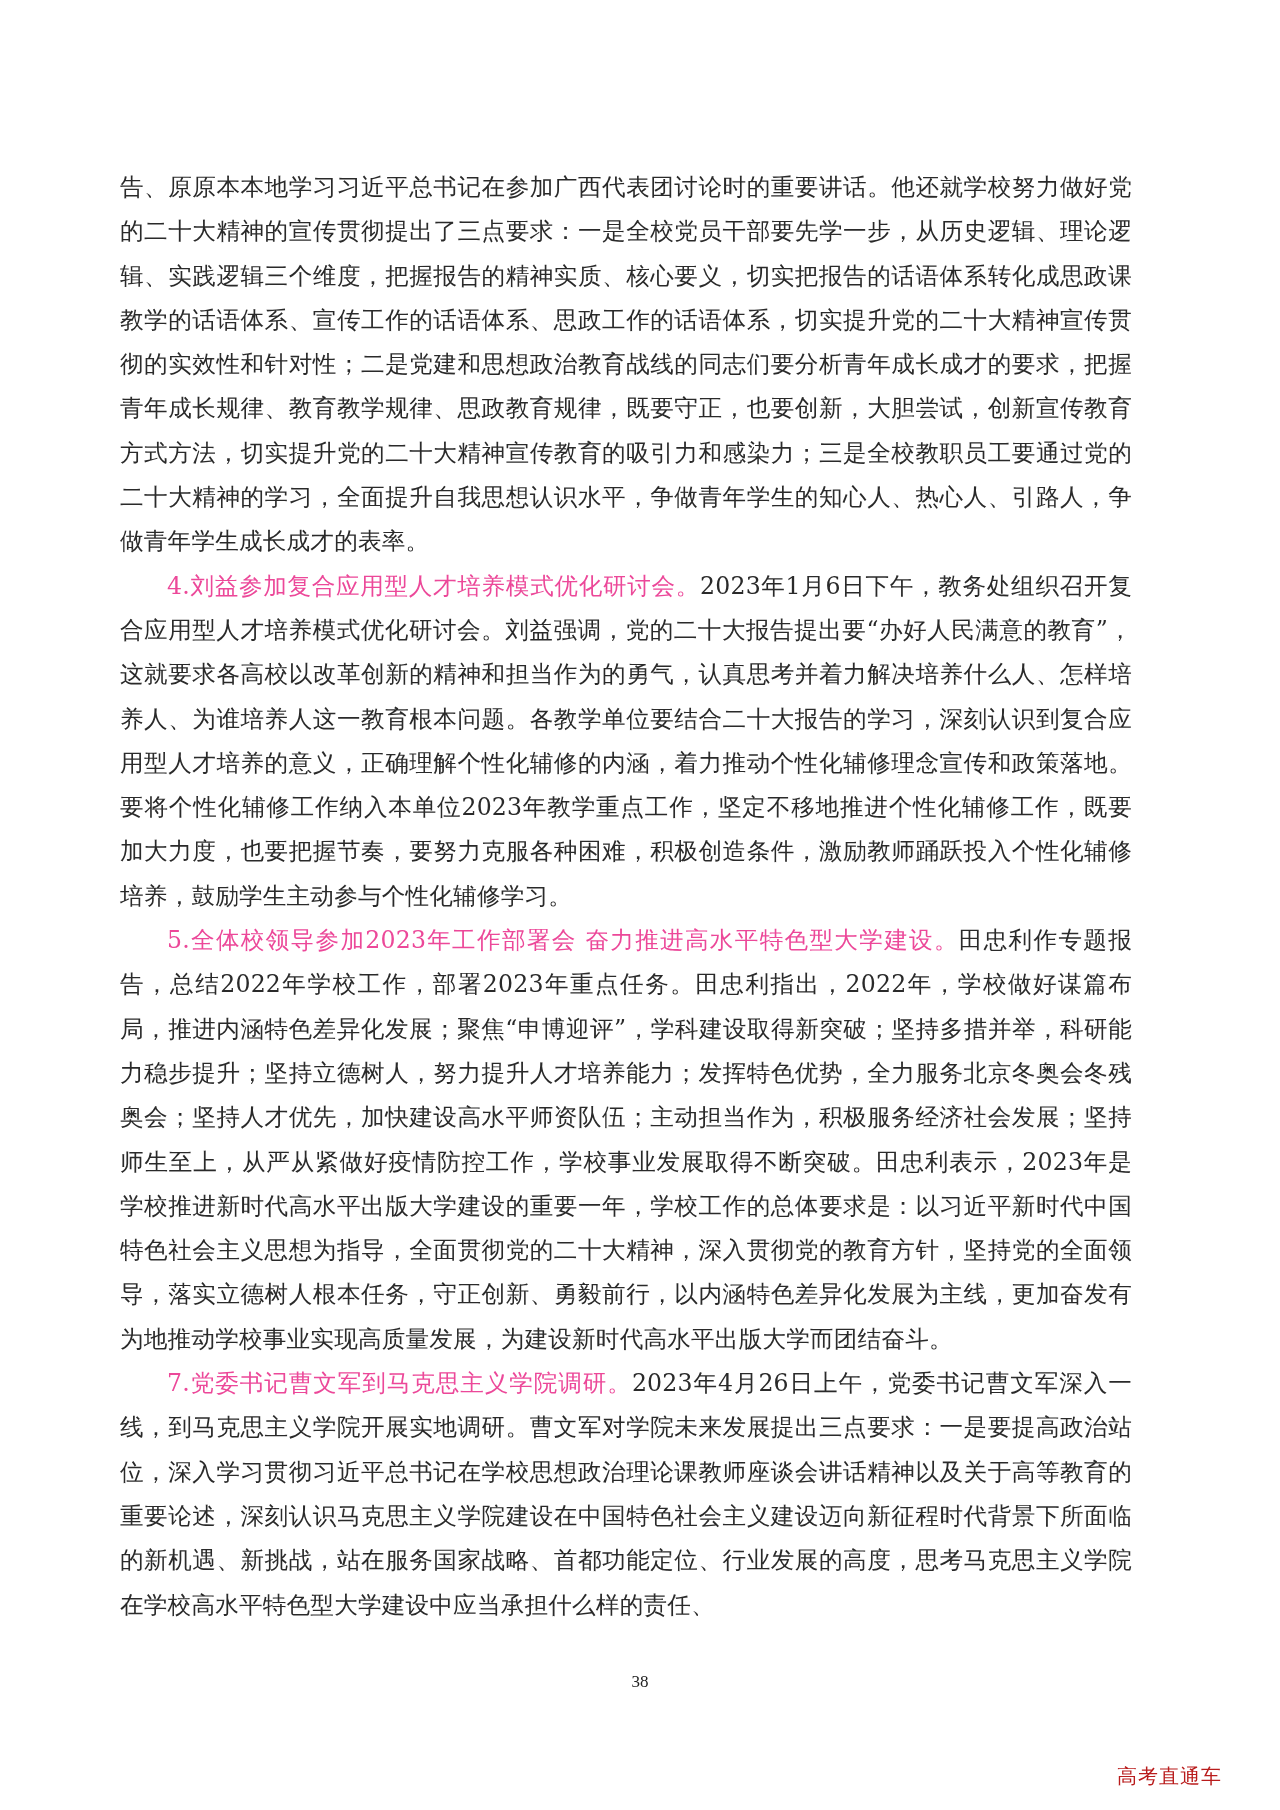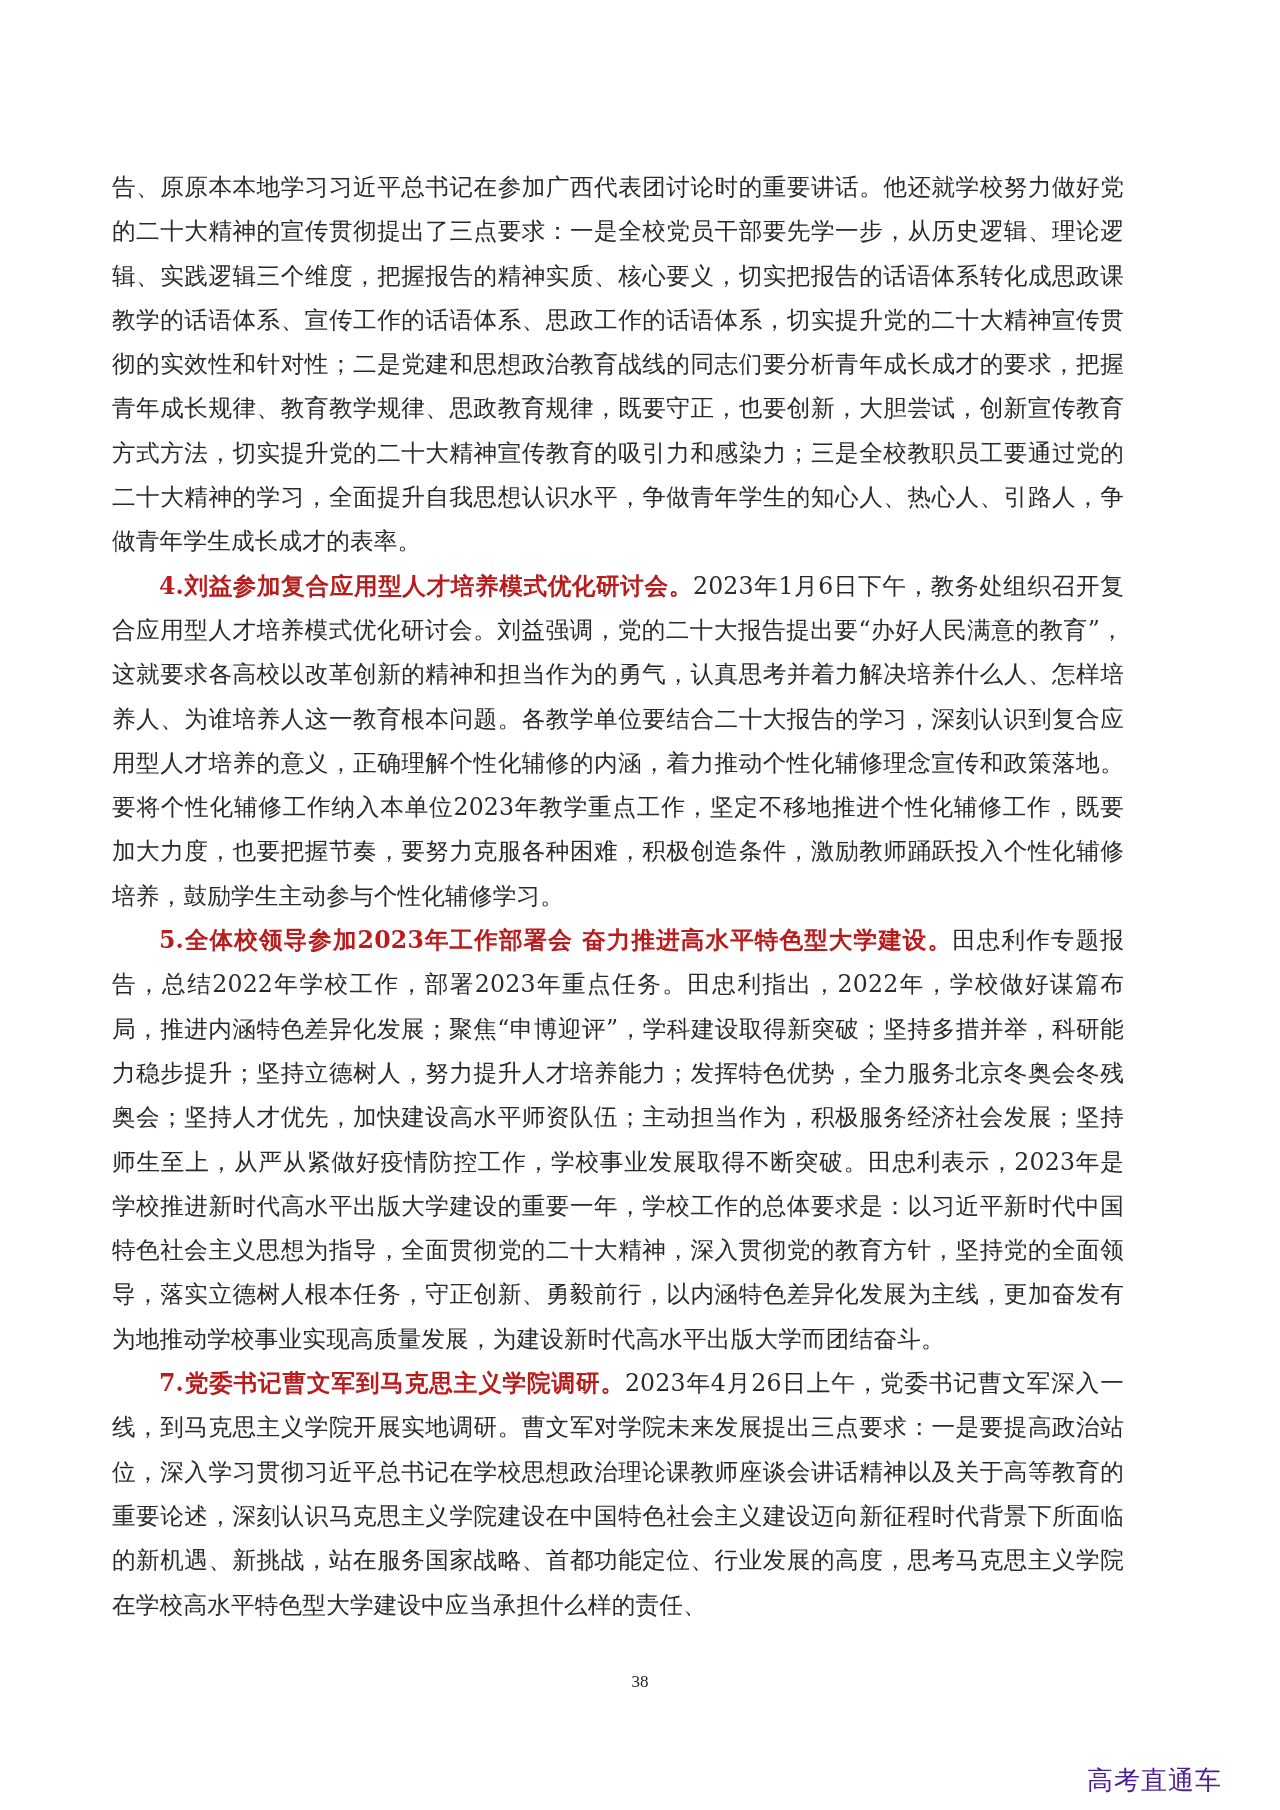--- a/index.html
+++ b/index.html
@@ -10,56 +10,56 @@
     body {
       width: 1280px;
       height: 1810px;
       position: relative;
       overflow: hidden;
       font-family: "DejaVu Serif", "Liberation Serif", serif;
       color: #2a2a2a;
     }
     .page {
       position: absolute;
-      left: 112px;
+      left: 120px;
       top: 165px;
       width: 1012px;
     }
     .para {
       margin: 0;
       font-size: 23.6px;
       line-height: 44.3px;
       text-align: justify;
       text-justify: inter-character;
       letter-spacing: 0.2px;
     }
     .para.indent {
       text-indent: 47px;
     }
     .para .lead {
-      font-weight: bold;
-      color: #b91c1c;
+      font-weight: normal;
+      color: #ec4899;
     }
     .page-number {
       position: absolute;
       left: 600px;
       top: 1672px;
       width: 80px;
       text-align: center;
       font-family: "Liberation Serif", serif;
       font-size: 17px;
       color: #222222;
     }
     .watermark {
       position: absolute;
       right: 58px;
       top: 1763px;
       font-family: "DejaVu Sans", "Liberation Sans", sans-serif;
-      font-size: 26px;
-      color: #4c1d95;
+      font-size: 20px;
+      color: #b91c1c;
       letter-spacing: 1px;
     }
   </style>
 </head>
 <body>
 
 <div class="page">
   <p class="para">
     <span class="lead"></span><span>告、原原本本地学习习近平总书记在参加广西代表团讨论时的重要讲话。他还就学校努力做好党的二十大精神的宣传贯彻提出了三点要求：一是全校党员干部要先学一步，从历史逻辑、理论逻辑、实践逻辑三个维度，把握报告的精神实质、核心要义，切实把报告的话语体系转化成思政课教学的话语体系、宣传工作的话语体系、思政工作的话语体系，切实提升党的二十大精神宣传贯彻的实效性和针对性；二是党建和思想政治教育战线的同志们要分析青年成长成才的要求，把握青年成长规律、教育教学规律、思政教育规律，既要守正，也要创新，大胆尝试，创新宣传教育方式方法，切实提升党的二十大精神宣传教育的吸引力和感染力；三是全校教职员工要通过党的二十大精神的学习，全面提升自我思想认识水平，争做青年学生的知心人、热心人、引路人，争做青年学生成长成才的表率。</span>
   </p>

